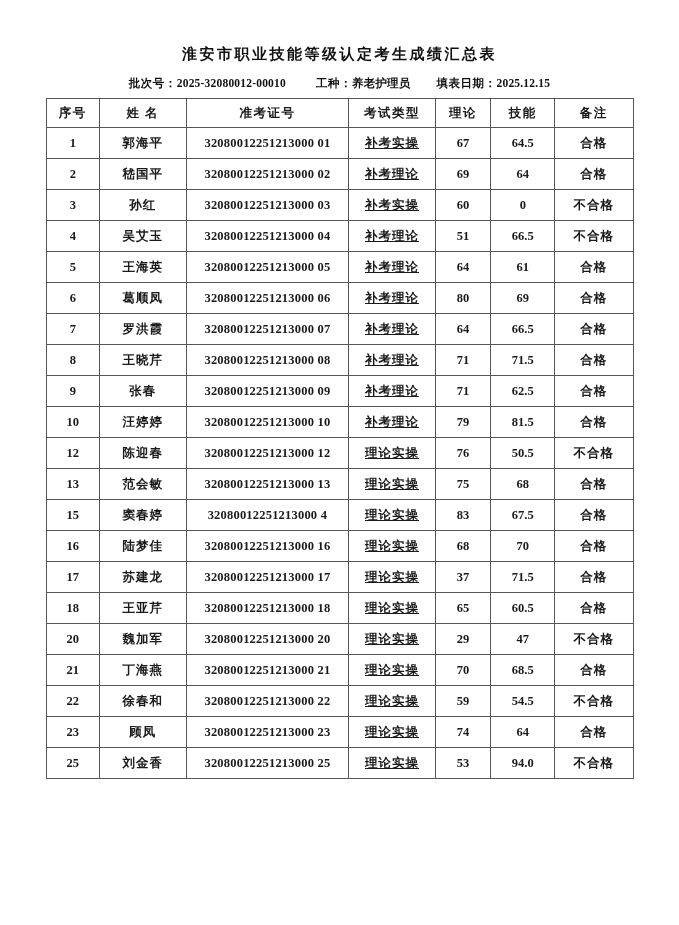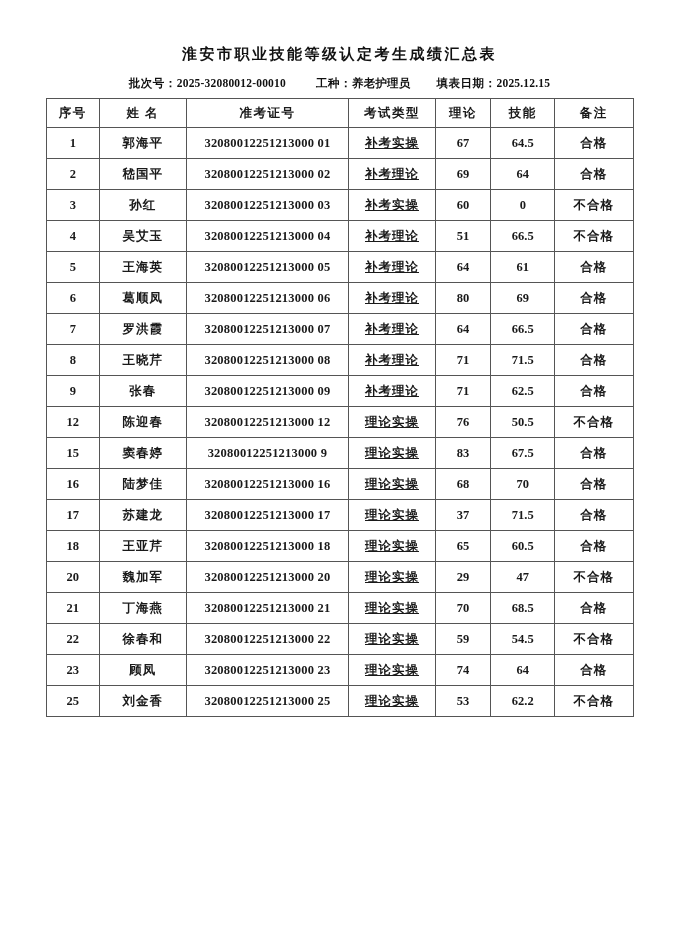--- a/index.html
+++ b/index.html
@@ -205,32 +205,50 @@
         <tr>
           <td class="idx">9</td>
           <td class="name">张春</td>
           <td class="ticket">32080012251213000 09</td>
           <td class="type">补考理论</td>
           <td class="score">71</td>
           <td class="score">62.5</td>
           <td class="remark">合格</td>
         </tr>
         <tr>
+          <td class="idx">10</td>
+          <td class="name">汪婷婷</td>
+          <td class="ticket">32080012251213000 10</td>
+          <td class="type">补考理论</td>
+          <td class="score">79</td>
+          <td class="score">81.5</td>
+          <td class="remark">合格</td>
+        </tr>
+        <tr>
           <td class="idx">12</td>
           <td class="name">陈迎春</td>
           <td class="ticket">32080012251213000 12</td>
           <td class="type">理论实操</td>
           <td class="score">76</td>
           <td class="score fail">50.5</td>
           <td class="remark">不合格</td>
         </tr>
         <tr>
+          <td class="idx">13</td>
+          <td class="name">范会敏</td>
+          <td class="ticket">32080012251213000 13</td>
+          <td class="type">理论实操</td>
+          <td class="score">75</td>
+          <td class="score">68</td>
+          <td class="remark">合格</td>
+        </tr>
+        <tr>
           <td class="idx">15</td>
           <td class="name">窦春婷</td>
-          <td class="ticket">32080012251213000 9</td>
+          <td class="ticket">32080012251213000 4</td>
           <td class="type">理论实操</td>
           <td class="score">83</td>
           <td class="score">67.5</td>
           <td class="remark">合格</td>
         </tr>
         <tr>
           <td class="idx">16</td>
           <td class="name">陆梦佳</td>
           <td class="ticket">32080012251213000 16</td>
           <td class="type">理论实操</td>
@@ -291,19 +309,19 @@
           <td class="score">74</td>
           <td class="score">64</td>
           <td class="remark">合格</td>
         </tr>
         <tr>
           <td class="idx">25</td>
           <td class="name">刘金香</td>
           <td class="ticket">32080012251213000 25</td>
           <td class="type">理论实操</td>
           <td class="score fail">53</td>
-          <td class="score fail">62.2</td>
+          <td class="score fail">94.0</td>
           <td class="remark">不合格</td>
         </tr>
       </tbody>
   </table>
 
 </div>
 
 </body></html>

